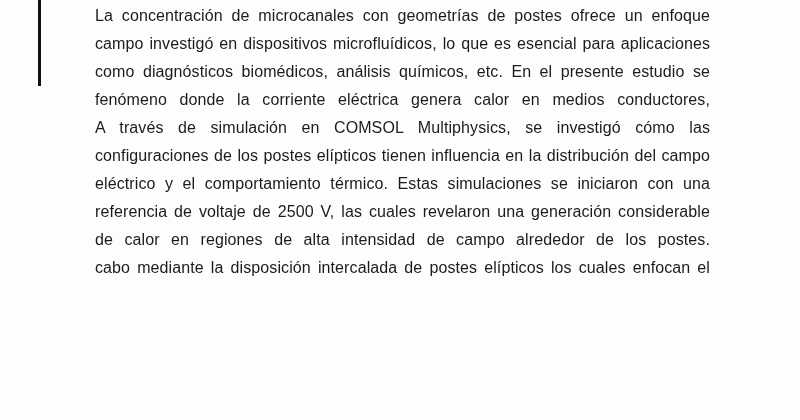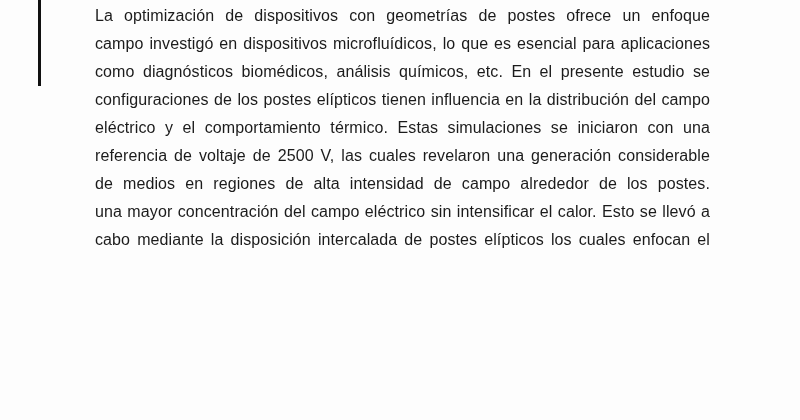--- a/index.html
+++ b/index.html
@@ -54,28 +54,29 @@
 </head>
 <body>
 
 <div class="page">
 
   <div class="stray-mark"></div>
 
   <div class="textblock">
 
     <div class="paragraph">
-      <div class="line">La optimización de dispositivos con geometrías de postes ofrece un enfoque</div>
+      <div class="line">La concentración de microcanales con geometrías de postes ofrece un enfoque</div>
       <div class="line">campo investigó en dispositivos microfluídicos, lo que es esencial para aplicaciones</div>
       <div class="line">como diagnósticos biomédicos, análisis químicos, etc. En el presente estudio se</div>
+      <div class="line">fenómeno donde la corriente eléctrica genera calor en medios conductores,</div>
     </div>
 
     <div class="paragraph">
+      <div class="line">A través de simulación en COMSOL Multiphysics, se investigó cómo las</div>
       <div class="line">configuraciones de los postes elípticos tienen influencia en la distribución del campo</div>
       <div class="line">eléctrico y el comportamiento térmico. Estas simulaciones se iniciaron con una</div>
       <div class="line">referencia de voltaje de 2500 V, las cuales revelaron una generación considerable</div>
-      <div class="line">de medios en regiones de alta intensidad de campo alrededor de los postes.</div>
-      <div class="line">una mayor concentración del campo eléctrico sin intensificar el calor. Esto se llevó a</div>
+      <div class="line">de calor en regiones de alta intensidad de campo alrededor de los postes.</div>
       <div class="line">cabo mediante la disposición intercalada de postes elípticos los cuales enfocan el</div>
     </div>
 
   </div>
 </div>
 
 </body></html>

